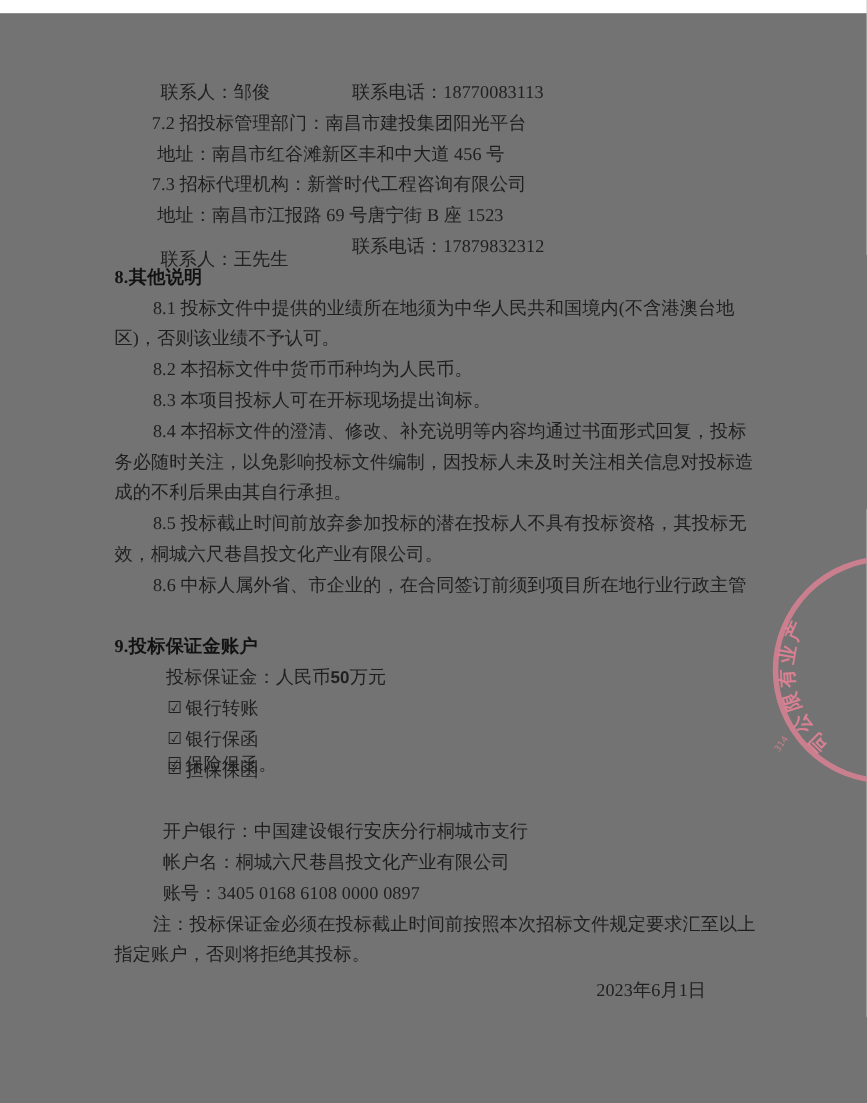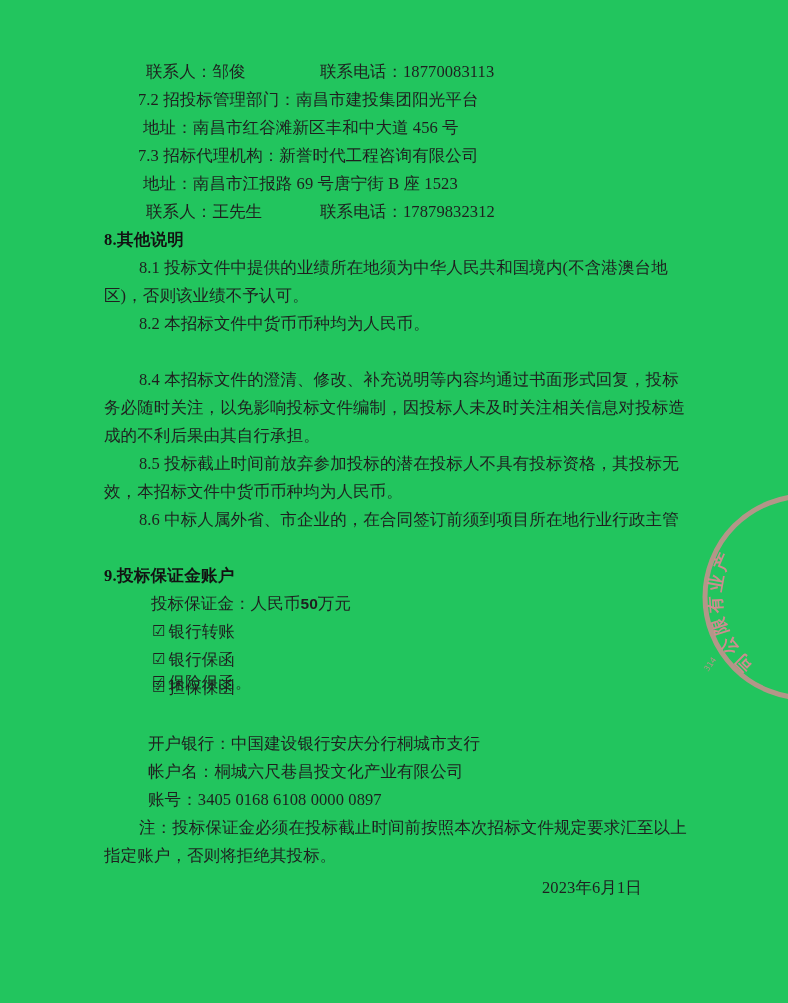--- a/index.html
+++ b/index.html
@@ -6,21 +6,21 @@
     --ink:#1f1f1f;
     --seal:#ec8398;
   }
   html,body{margin:0;padding:0;}
   body{
     width:788px;height:1003px;position:relative;overflow:hidden;
     background:#ffffff;
     font-family:"Liberation Serif","DejaVu Serif",serif;
     color:var(--ink);
   }
-  .page{position:absolute;inset:0;background:#22c55e;}
+  .page{position:absolute;inset:0;background:#737373;margin-top:12px;}
   .ln{
     position:absolute;white-space:nowrap;
     font-size:16.5px;line-height:24px;letter-spacing:0.1px;
     color:var(--ink);
   }
   .h{font-weight:700;color:#121212;letter-spacing:0.3px;}
   .b{font-weight:700;font-family:Liberation Sans, sans-serif;font-size:15.5px;}
   .cb{display:inline-block;margin-right:3px;font-size:15px;transform:translateY(-1px);}
   .seal-svg{position:absolute;left:678px;top:470px;pointer-events:none;}
   .seal-ring{fill:none;stroke:var(--seal);stroke-width:5;opacity:0.72;}
@@ -32,32 +32,33 @@
 <body>
 
 <div class="page">
 
   <div class="ln" style="left:146px;top:60px">联系人：邹俊</div>
   <div class="ln" style="left:320px;top:60px">联系电话：18770083113</div>
   <div class="ln" style="left:138px;top:88px">7.2 招投标管理部门：南昌市建投集团阳光平台</div>
   <div class="ln" style="left:143px;top:116px">地址：南昌市红谷滩新区丰和中大道 456 号</div>
   <div class="ln" style="left:138px;top:144px">7.3 招标代理机构：新誉时代工程咨询有限公司</div>
   <div class="ln" style="left:143px;top:172px">地址：南昌市江报路 69 号唐宁街 B 座 1523</div>
-  <div class="ln" style="left:146px;top:200px">联系人：王先生</div>
+  <div class="ln" style="left:146px;top:212px">联系人：王先生</div>
   <div class="ln" style="left:320px;top:200px">联系电话：17879832312</div>
 
   <div class="ln h" style="left:104px;top:228px">8.其他说明</div>
   <div class="ln" style="left:139px;top:256px">8.1 投标文件中提供的业绩所在地须为中华人民共和国境内(不含港澳台地</div>
   <div class="ln" style="left:104px;top:284px">区)，否则该业绩不予认可。</div>
   <div class="ln" style="left:139px;top:312px">8.2 本招标文件中货币币种均为人民币。</div>
+  <div class="ln" style="left:139px;top:340px">8.3 本项目投标人可在开标现场提出询标。</div>
   <div class="ln" style="left:139px;top:368px">8.4 本招标文件的澄清、修改、补充说明等内容均通过书面形式回复，投标</div>
   <div class="ln" style="left:104px;top:396px">务必随时关注，以免影响投标文件编制，因投标人未及时关注相关信息对投标造</div>
   <div class="ln" style="left:104px;top:424px">成的不利后果由其自行承担。</div>
   <div class="ln" style="left:139px;top:452px">8.5 投标截止时间前放弃参加投标的潜在投标人不具有投标资格，其投标无</div>
-  <div class="ln" style="left:104px;top:480px">效，本招标文件中货币币种均为人民币。</div>
+  <div class="ln" style="left:104px;top:480px">效，桐城六尺巷昌投文化产业有限公司。</div>
   <div class="ln" style="left:139px;top:508px">8.6 中标人属外省、市企业的，在合同签订前须到项目所在地行业行政主管</div>
 
   <div class="ln h" style="left:104px;top:564px">9.投标保证金账户</div>
 
   <div class="ln" style="left:151px;top:592px">
     <span>投标保证金：人民币</span><span class="b">50</span><span>万元</span>
   </div>
 
   <div class="ln" style="left:152px;top:620px">
     <span class="cb">☑</span><span>银行转账</span>

